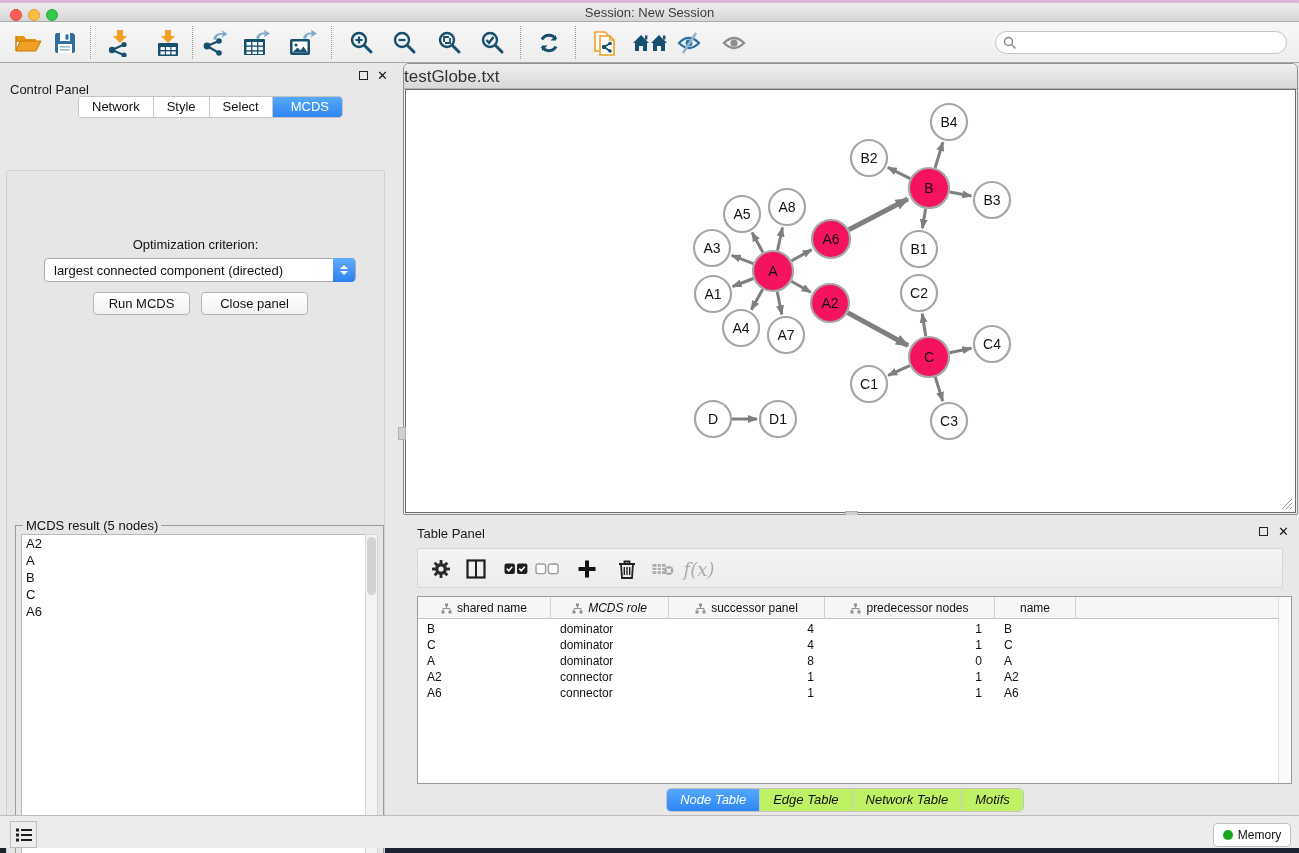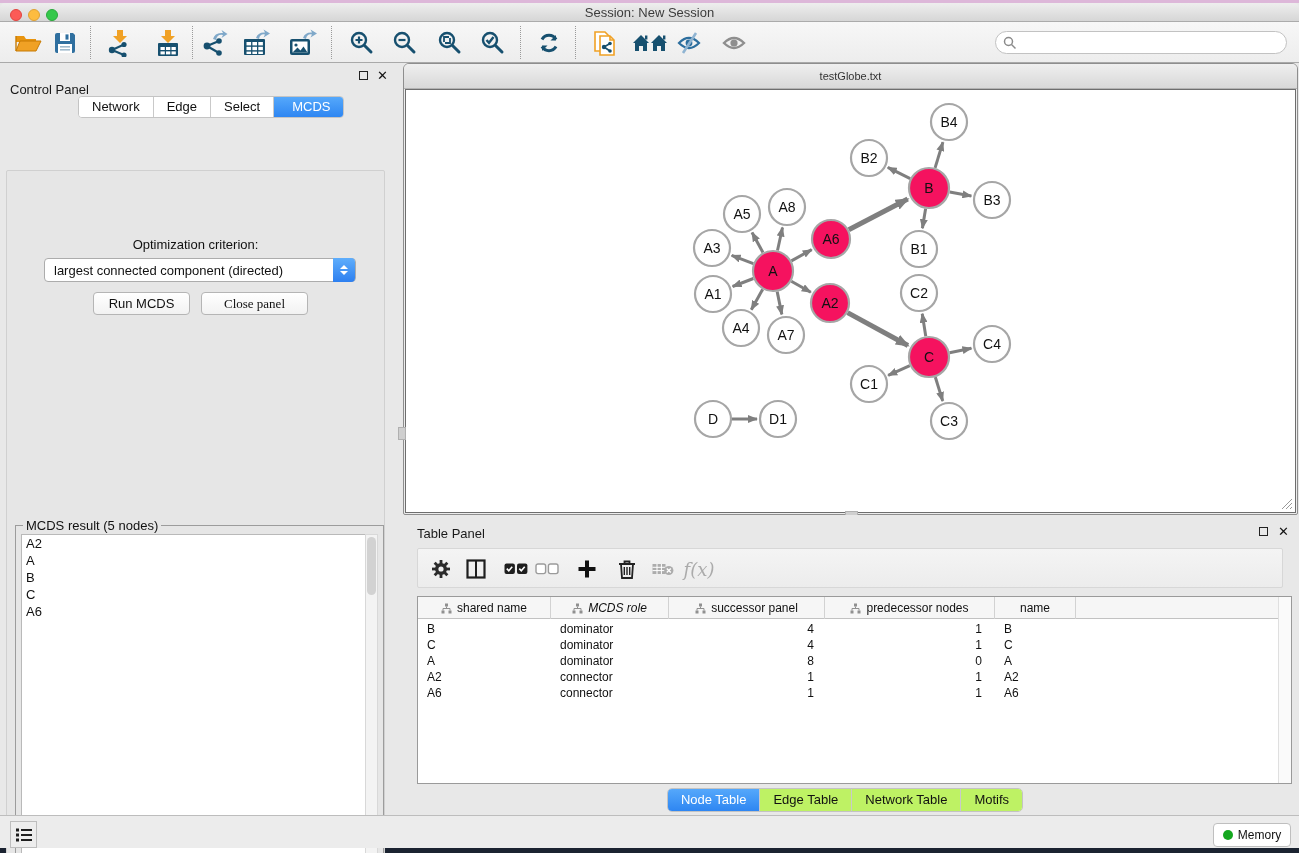--- a/index.html
+++ b/index.html
@@ -57,21 +57,21 @@
     background:linear-gradient(#5FAEFC,#2D7FF0); border-radius:0 4px 4px 0;
     display:flex; flex-direction:column; align-items:center; justify-content:center; gap:2px; }
   .chev-up { width:0; height:0; border-left:4px solid transparent; border-right:4px solid transparent;
     border-bottom:4px solid #FFF; }
   .chev-dn { width:0; height:0; border-left:4px solid transparent; border-right:4px solid transparent;
     border-top:4px solid #FFF; }
   .cp-btn { position:absolute; top:121px; height:23px; background:linear-gradient(#FFFFFF,#F2F2F2);
     border:1px solid #B5B5B5; border-radius:4px; font-size:13px; color:#111;
     text-align:center; line-height:21px; }
   #run-btn { left:86px; width:97px; }
-  #closepanel-btn { left:194px; width:107px;font-family:Liberation Serif, serif; }
+  #closepanel-btn { left:194px; width:107px; }
   #mcds-group { position:absolute; left:8px; top:354px; width:369px; height:339px;
     border:1px solid #9C9C9C; }
   #mcds-group-title { position:absolute; left:7px; top:-8px; background:#E6E6E6;
     padding:0 3px; font-size:13px; color:#111; }
   #mcds-list { position:absolute; left:5px; top:8px; width:346px; height:325px;
     background:#FFF; border:1px solid #B9B9B9; overflow:hidden; }
   .mcds-item { font-size:13px; color:#111; padding:1px 0 1px 4px; line-height:15px; }
   #mcds-scroll { position:absolute; right:5px; top:8px; width:13px; height:325px;
     background:#F3F3F3; border:1px solid #D8D8D8; }
   #mcds-thumb { position:absolute; left:1px; top:2px; width:9px; height:58px;
@@ -79,21 +79,21 @@
 
   
   #net-window { left:403px; top:63px; width:895px; height:452px; background:#ECECEC;
     border:1px solid #8E8E8E; border-radius:6px 6px 2px 2px; }
   #net-titlebar { position:absolute; left:0; top:0; width:100%; height:25px;
     background:linear-gradient(#EFEFEF,#D8D8D8); border-radius:5px 5px 0 0;
     border-bottom:1px solid #B3B3B3; }
   #net-titlebar .l-red { left:12px; top:6px; } 
   #net-titlebar .l-yellow { left:30px; top:6px; }
   #net-titlebar .l-green { left:48px; top:6px; }
-  #net-title { width:100%; text-align:center; line-height:25px; font-size:11px; color:#333; }
+  #net-title { width:100%; text-align:left; line-height:25px; font-size:17px; color:#333; }
   #net-canvas { position:absolute; left:1px; top:25px; width:891px; height:424px;
     background:#FFF; border:1px solid #6E6E6E;text-align:right; }
   #resize-grip { position:absolute; right:2px; bottom:2px; width:13px; height:13px; }
   .handle-v { left:398px; top:427px; width:8px; height:13px; background:#CFCFCF;
     border:1px solid #B0B0B0; }
   .handle-h { left:845px; top:511px; width:13px; height:8px; background:#CFCFCF;
     border:1px solid #B0B0B0; }
 
   
   #table-panel { left:391px; top:515px; width:908px; height:300px; background:#E8E8E8; }
@@ -115,21 +115,21 @@
   #table-rows { position:absolute; left:0; top:24px; width:860px; }
   .trow { display:flex; height:16px; }
   .tcell { font-size:12px; color:#111; line-height:16px; white-space:nowrap; }
   .tcell.c1 { width:133px; padding-left:9px; }
   .tcell.c2 { width:118px; padding-left:9px; }
   .tcell.c3 { width:156px; padding-right:11px; text-align:right; }
   .tcell.c4 { width:170px; padding-right:13px; text-align:right; }
   .tcell.c5 { width:81px; padding-left:9px; }
   #table-vscroll { position:absolute; right:0; top:0; width:13px; height:186px;
     background:#FAFAFA; border-left:1px solid #DFDFDF; }
-  #tp-tabs { position:absolute; left:0; top:273px; width:100%; display:flex; justify-content:center; }
+  #tp-tabs { position:absolute; left:0; top:273px; width:100%; display:flex; justify-content:center;font-style:italic; }
   #tp-tabs-group { display:flex; height:24px; border:1px solid #C3C3C3; border-radius:5px;
     overflow:hidden; background:#FFF; }
   .tp-tab { height:100%; line-height:22px; padding:0 13px; font-size:13px; color:#111;
     background:#bef264; border-right:1px solid #C9C9C9; }
   .tp-tab:last-child { border-right:none; }
   .tp-tab.sel { background:linear-gradient(#55A8FB,#2E86F2); color:#FFF; }
 
   
   #status-bar { left:0; top:815px; width:1299px; height:33px; background:#ECECEC;
     border-top:1px solid #BDBDBD; }
@@ -317,21 +317,21 @@
 </div>
 
 <div id="control-panel" class="abs">
   <div id="cp-header">
     <div id="cp-title">Control Panel</div>
     <div id="cp-float" class="float-box"></div>
     <div id="cp-close" class="close-x">✕</div>
   </div>
   <div id="cp-tabs">
     <div class="cp-tab">Network</div>
-    <div class="cp-tab">Edge</div>
+    <div class="cp-tab">Style</div>
     <div class="cp-tab">Select</div>
     <div class="cp-tab sel">MCDS</div>
   </div>
   <div id="cp-content">
     <div id="criterion-combo">
       <div id="criterion-value">largest connected component (directed)</div>
       <div id="combo-stepper">
         <div class="chev-up"></div>
           <div class="chev-dn"></div>
       </div>

